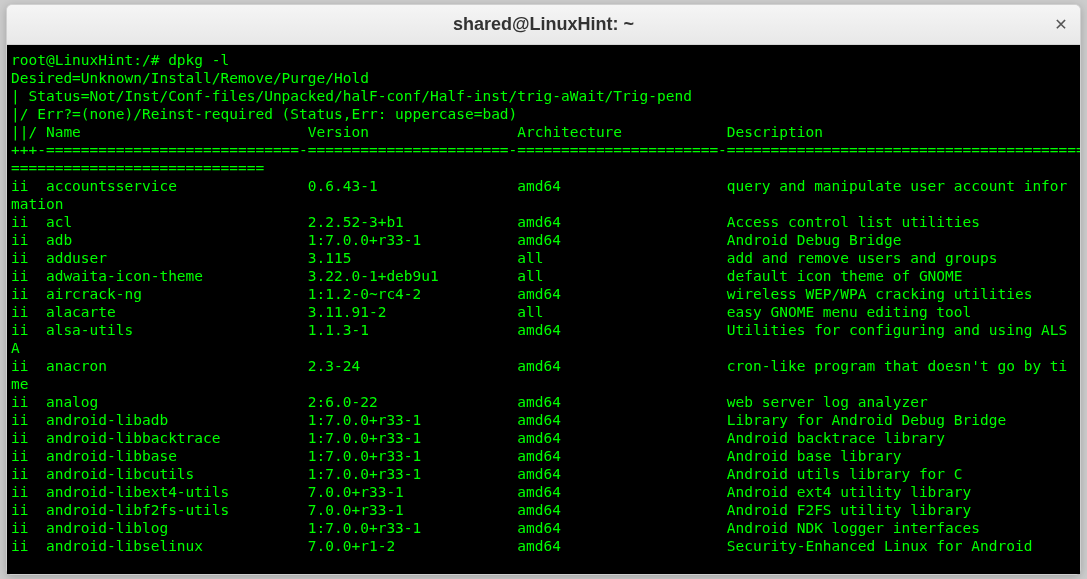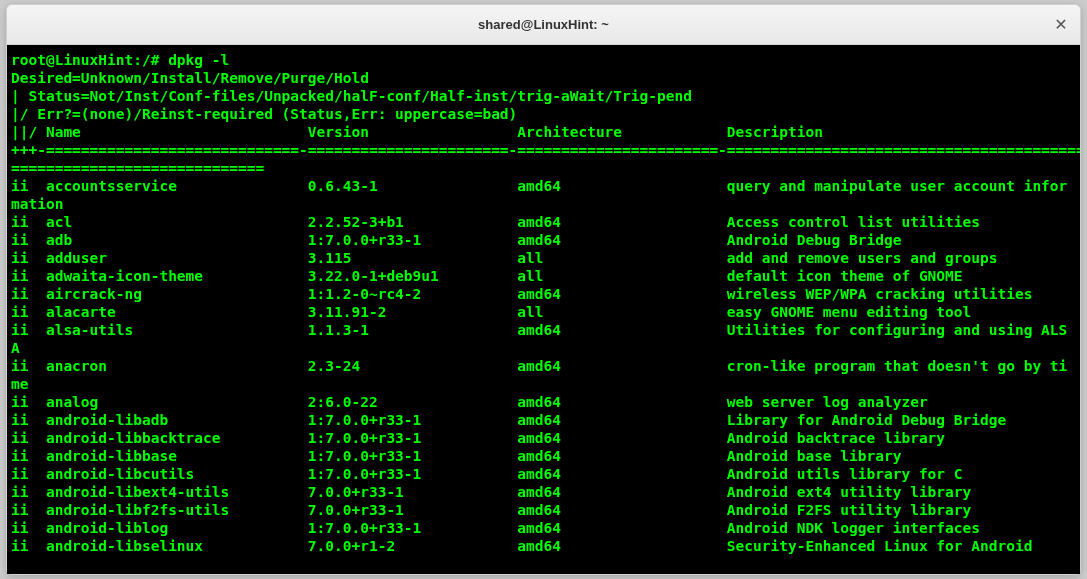--- a/index.html
+++ b/index.html
@@ -28,21 +28,21 @@
   height: 40px;
   background: linear-gradient(#f5f5f5,#e8e8e8);
   border-bottom: 1px solid #d4d4d4;
   display: flex;
   align-items: center;
   justify-content: center;
   position: relative;
   border-radius: 6px 6px 0 0;
 }
 .titlebar-title {
-  font-size: 13px;
+  font-size: 18px;
   color: #333;
   font-weight: 600;
 }
 .close-btn {
   position: absolute;
   right: 10px;
   top: 10px;
   width: 18px;
   height: 18px;
   display: flex;
@@ -55,21 +55,20 @@
 .terminal {
   flex: 1;
   background: #000000;
   padding: 6px 0 0 4px;
   font-family: "DejaVu Sans Mono","Liberation Mono",Consolas,monospace;
   font-size: 14.5px;
   line-height: 18px;
   color: #00ff00;
   white-space: pre;
   overflow: hidden;
-  font-weight: bold;
 }
 .terminal .line { display: block; }
 </style>
 </head>
 <body>
 
 <div class="window">
   <div class="titlebar">
     <span class="titlebar-title">shared@LinuxHint: ~</span>
     <span class="close-btn">✕</span>

